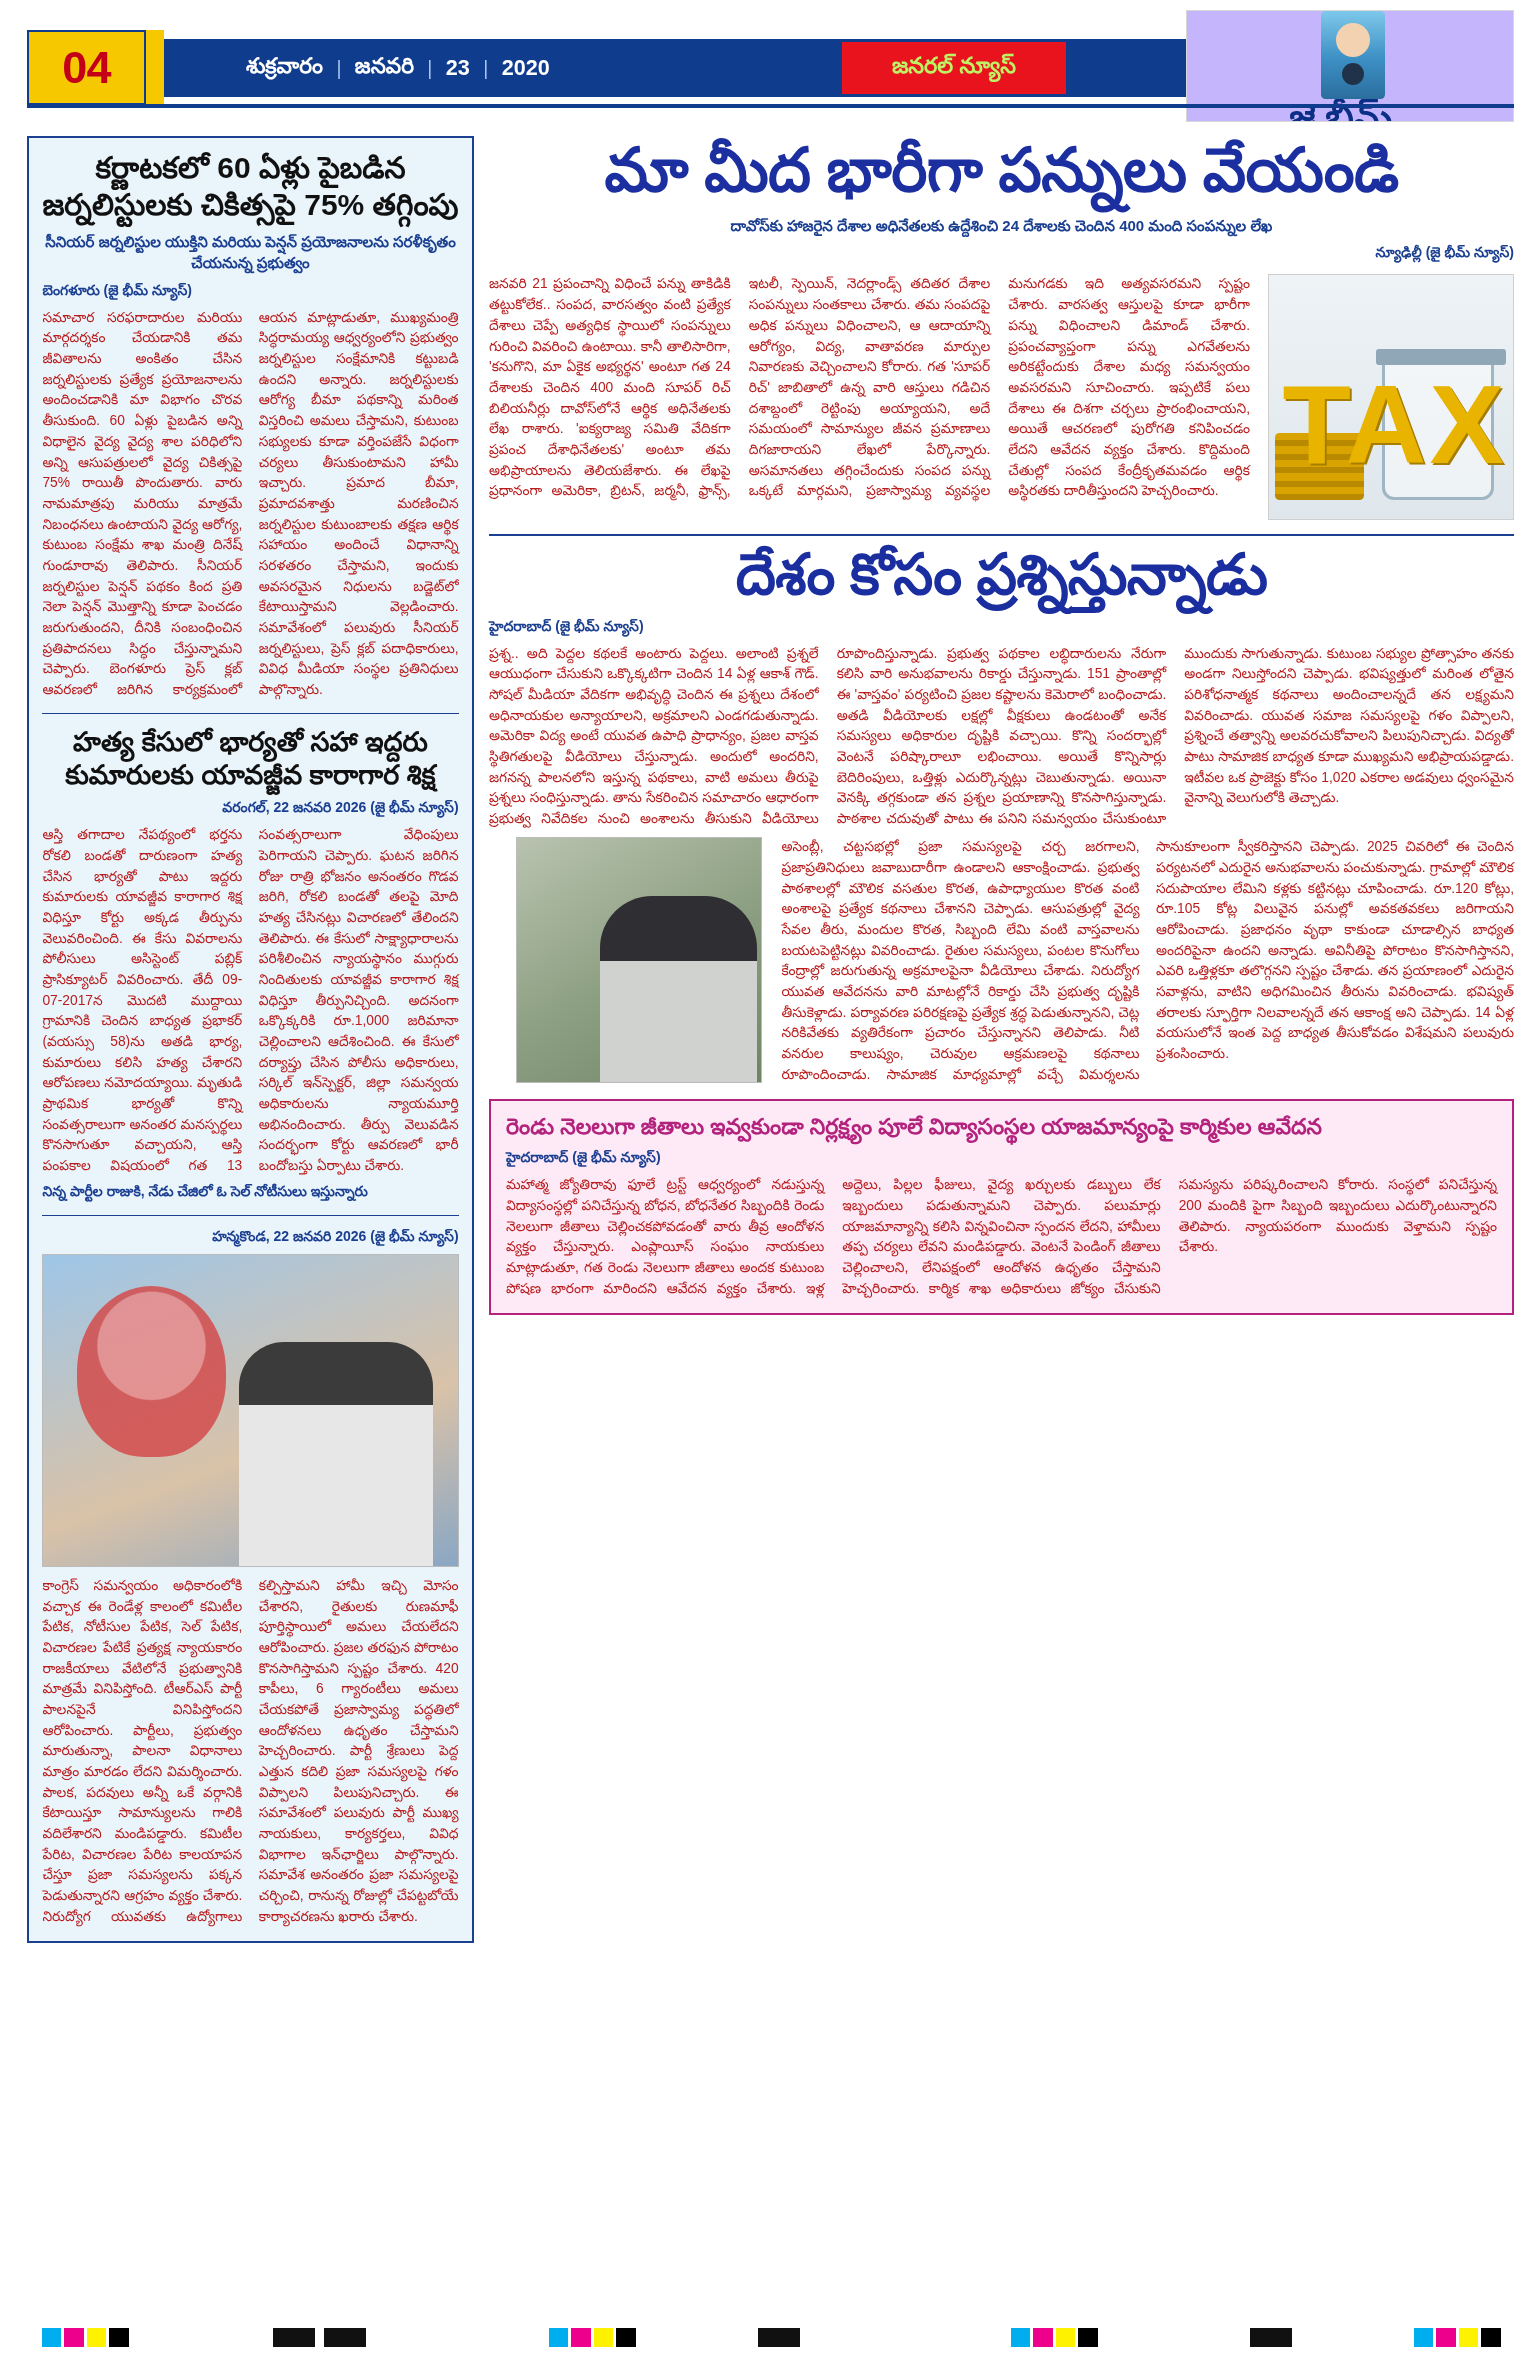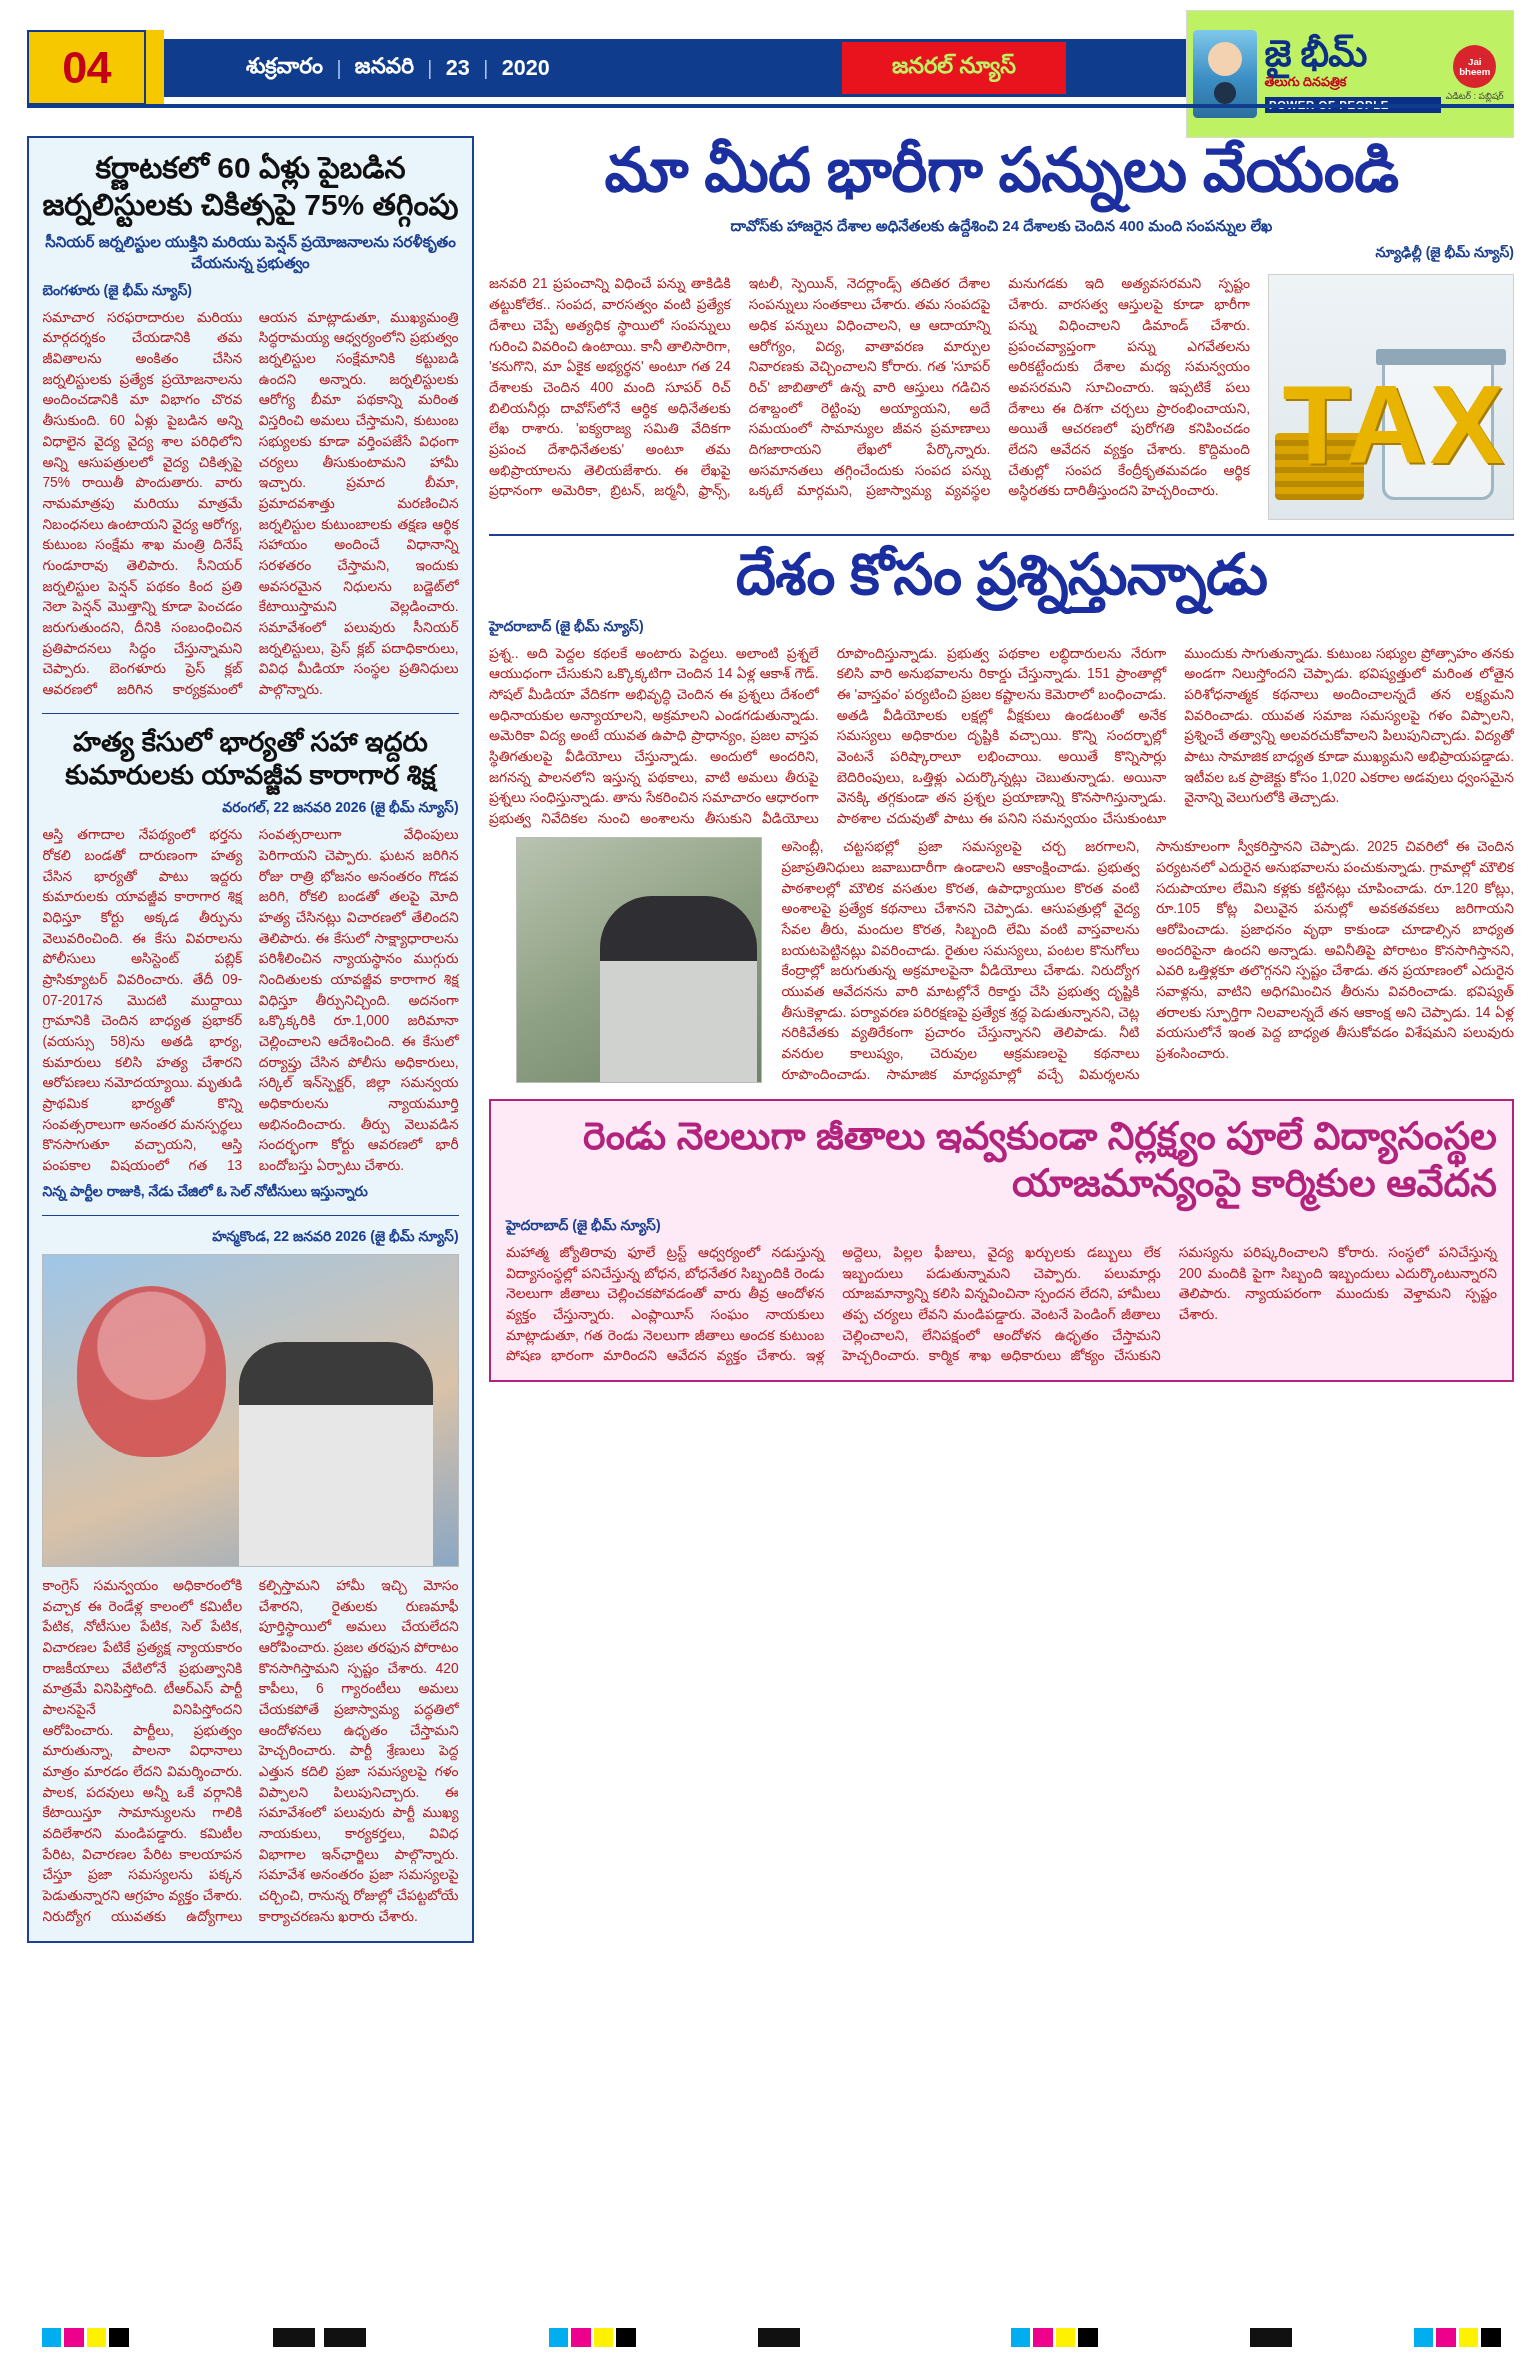--- a/index.html
+++ b/index.html
@@ -45,23 +45,23 @@
     color:#ffffff; font-size:21.6px; font-weight:bold;
   }
   .mh-date .sep { color:#a8c4ef; font-weight:normal; font-size:19.4px; }
   .mh-cat {
     position:absolute; left:842px; top:42px; width:224px; height:52px;
     background:#e8131c; color:#bef264;
     display:flex; align-items:center; justify-content:center;
     font-size:22.4px; font-weight:bold;
   }
   .mh-logo {
-    position:absolute; right:27px; top:10.4px; width:328px; height:128px;
-    background:#bef264; border:0.7px solid #d8d8d8;
-    display:flex; align-items:center; overflow:hidden;
+    position:absolute; right:27px; top:10.4px; width:328px; height:112px;
+    background:#c4b5fd; border:0.7px solid #d8d8d8;
+    display:flex; align-items:center; overflow:hidden;flex-direction:column;
   }
   .mh-logo .portrait {
     width:64px; height:88px; margin-left:6px; border-radius:4.5px;
     background:linear-gradient(180deg,#7ec8ea 0%, #3c8fc4 55%, #2b6e9e 100%);
     position:relative; flex:none;
   }
   .mh-logo .portrait::after{
     content:""; position:absolute; left:50%; top:12px; transform:translateX(-50%);
     width:34px; height:34px; border-radius:50%; background:#f2d2b0;
     box-shadow:0 34px 0 -6px #20324a;
@@ -175,21 +175,21 @@
     content:""; position:absolute; left:34%; bottom:0; width:157px; height:186px;
     background:linear-gradient(180deg,#2f2f33 0 35%, #cfd2cf 35% 100%);
     border-radius:52px 52px 0 0;
   }
 
   
   .promo {
     border:2.2px solid #b3237e; background:#fdeaf6; padding:12px 15px 13.4px;
   }
   .promo h2 {
-    margin:0 0 9px; text-align:right; color:#b3237e; font-size:38px;
+    margin:0 0 9px; text-align:left; color:#b3237e; font-size:22px;
     line-height:1.25; font-weight:bold;
   }
 
   
   .footer {
     position:absolute; left:27px; bottom:19.4px; width:1487px; height:30px;
   }
   .fgroup { position:absolute; top:0; display:flex; gap:3px; }
   .fchip { width:19.4px; height:19.4px; }
   .fbar  { width:42px; height:19.4px; background:#111; }

